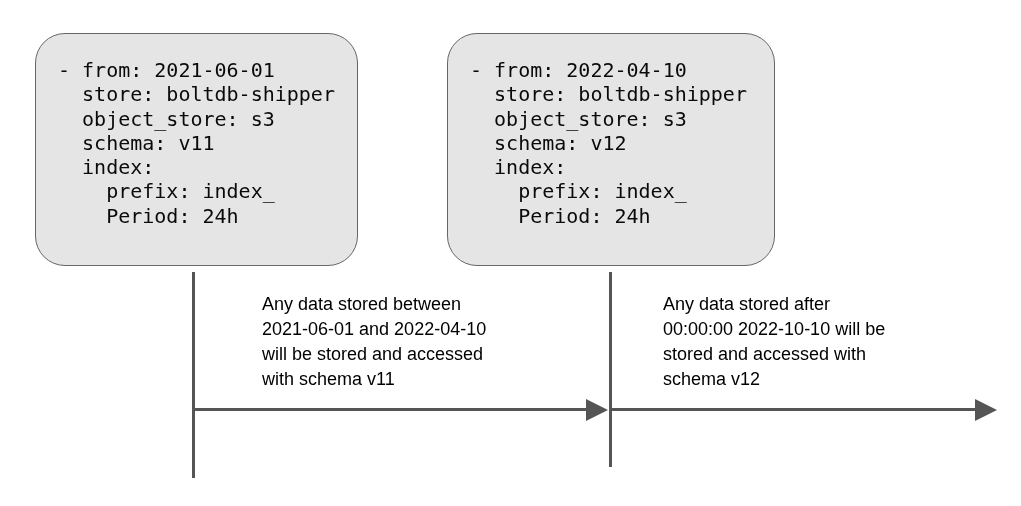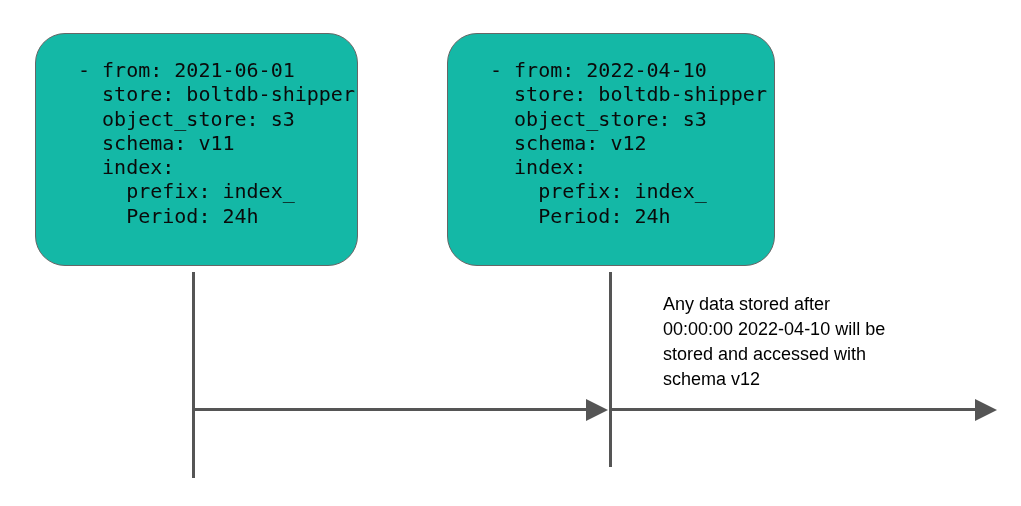--- a/index.html
+++ b/index.html
@@ -8,25 +8,24 @@
     width: 1021px;
     height: 506px;
     background: #ffffff;
     overflow: hidden;
     font-family: "Liberation Sans", sans-serif;
   }
   .config-box {
     position: absolute;
     top: 33px;
     height: 233px;
-    background: #14b8a6;
+    background: #e5e5e5;
     border: 1px solid #666666;
     border-radius: 30px;
     box-sizing: border-box;
-    padding-left: 20px;
   }
   .config-box.box-1 { left: 35px;  width: 323px; }
   .config-box.box-2 { left: 447px; width: 328px; }
   .config-box pre {
     margin: 0;
     padding: 24px 0 0 22px;
     font-family: "DejaVu Sans Mono", "Liberation Mono", monospace;
     font-size: 20px;
     line-height: 24.3px;
     color: #0a0a0a;
@@ -96,19 +95,23 @@
 
   <div class="vline tick-1"></div>
   <div class="vline tick-2"></div>
 
   <div class="arrow-shaft shaft-1"></div>
   <div class="arrow-head head-1"></div>
 
   <div class="arrow-shaft shaft-2"></div>
   <div class="arrow-head head-2"></div>
 
+  <div class="annotation ann-1">Any data stored between
+2021-06-01 and 2022-04-10
+will be stored and accessed
+with schema v11</div>
 
   <div class="annotation ann-2">Any data stored after
-00:00:00 2022-04-10 will be
+00:00:00 2022-10-10 will be
 stored and accessed with
 schema v12</div>
 
 </div>
 
 </body></html>

